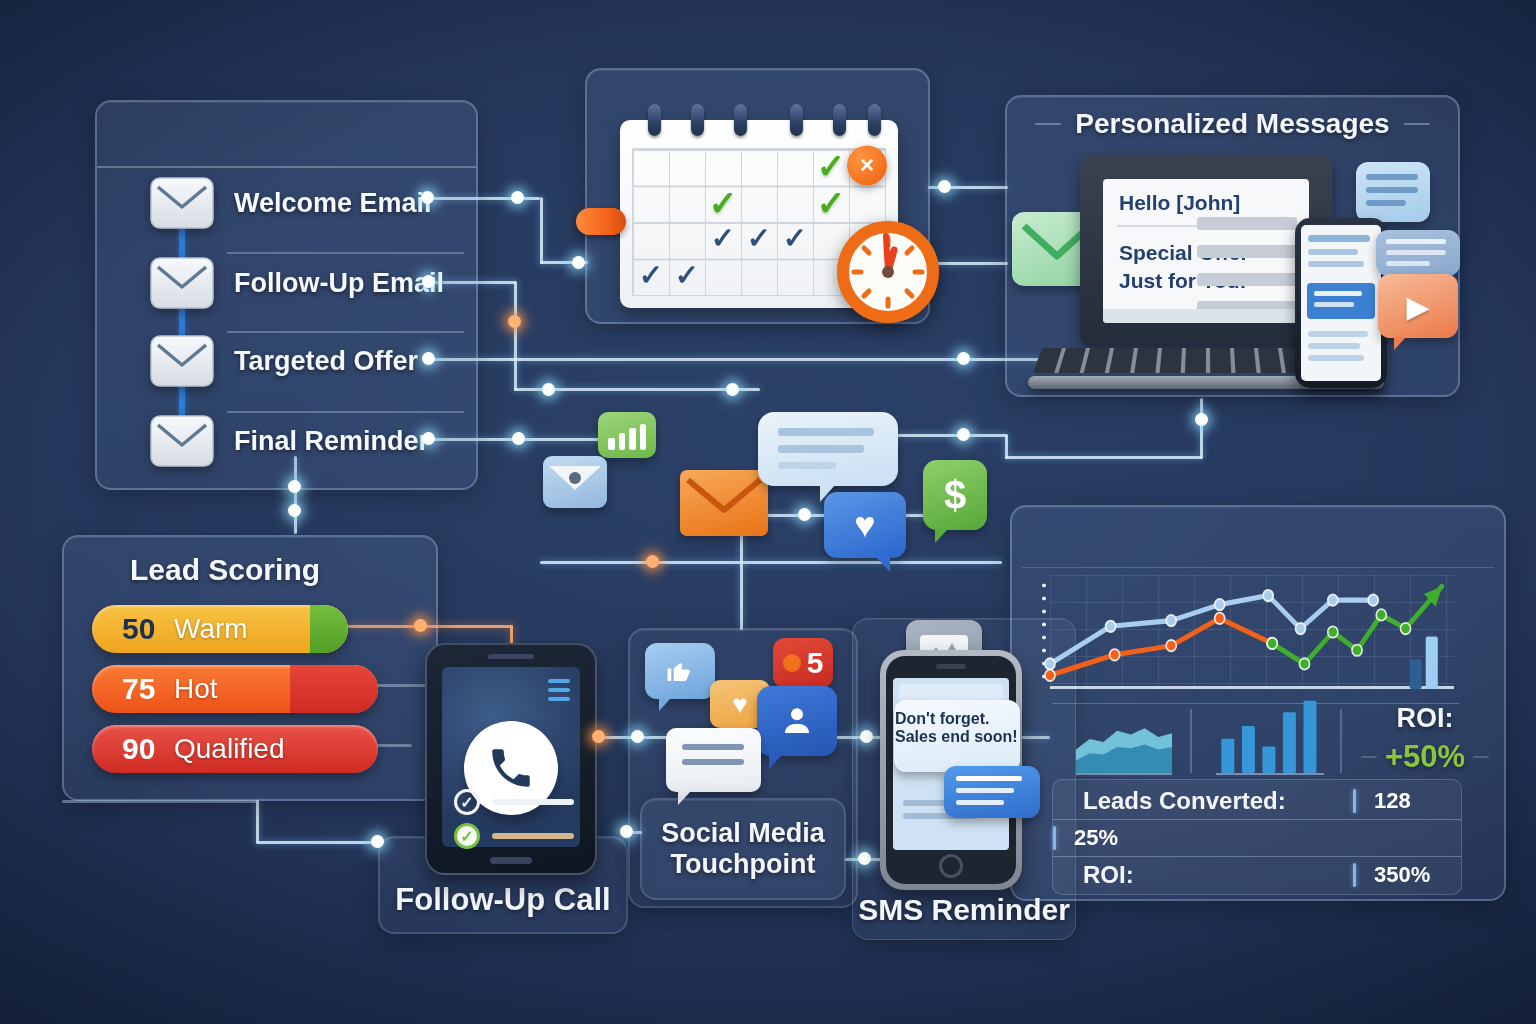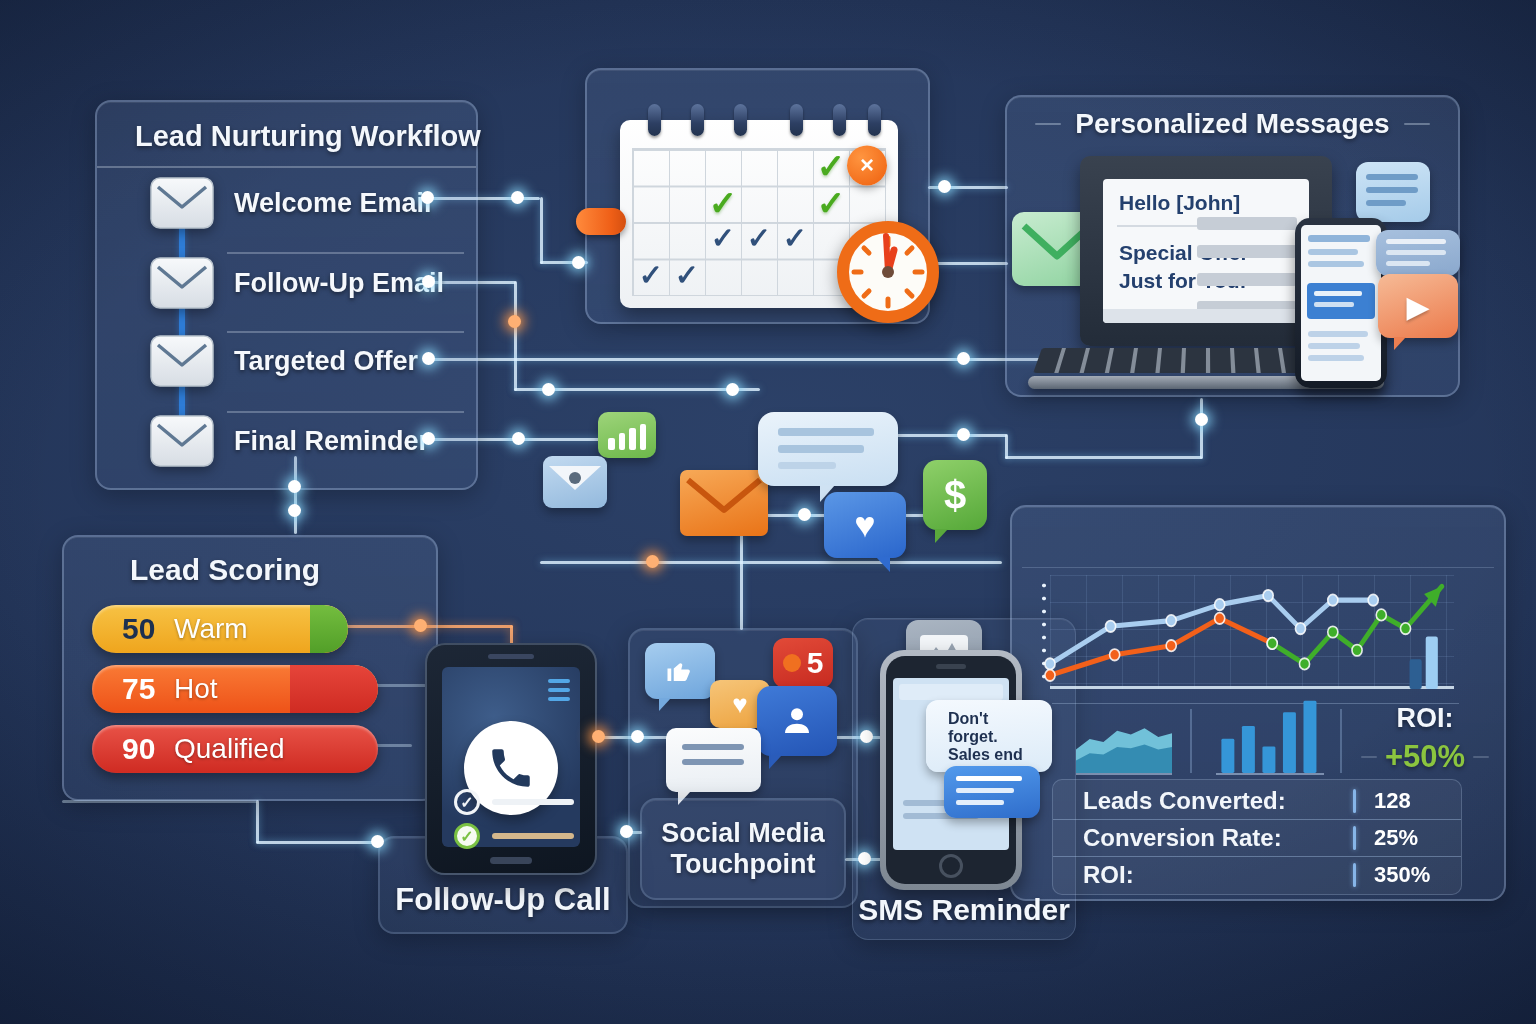--- a/index.html
+++ b/index.html
@@ -132,21 +132,20 @@
   <div class="node orange" style="left:646px;top:555px;"></div>
   <div class="node" style="left:798px;top:508px;"></div>
   <div class="node" style="left:371px;top:835px;"></div>
   <div class="node orange" style="left:592px;top:730px;"></div>
   <div class="node" style="left:631px;top:730px;"></div>
   <div class="node" style="left:860px;top:730px;"></div>
   <div class="node" style="left:858px;top:852px;"></div>
   <div class="node" style="left:620px;top:825px;"></div>
 
   <div class="panel" style="left:95px;top:100px;width:383px;height:390px;">
-    <div class="ptitle" style="position:absolute;left:38px;top:18px;font-size:29px;">Lead Nurturing Workflow</div>
     <div style="position:absolute;left:0;right:0;top:64px;border-top:2px solid rgba(230,240,250,.3);"></div>
     <div class="wf-blue-line" style="left:82px;top:110px;height:235px;"></div>
     <div class="wf-sep" style="left:130px;right:12px;top:150px;"></div>
     <div class="wf-sep" style="left:130px;right:12px;top:229px;"></div>
     <div class="wf-sep" style="left:130px;right:12px;top:309px;"></div>
 
     <div class="wf-row" style="left:53px;top:75px;">
       <svg class="env" width="64" height="52" viewBox="0 0 64 52">
         <defs>
             <linearGradient id="envg" x1="0" y1="0" x2="0" y2="1">
@@ -436,21 +435,21 @@
       <div style="position:absolute;left:50%;top:8px;transform:translateX(-50%);width:30px;height:5px;background:#39424f;border-radius:3px;"></div>
       <div style="position:absolute;left:7px;top:22px;right:7px;bottom:34px;background:#cfe2f3;border-radius:4px;">
         <div style="position:absolute;left:6px;top:6px;right:6px;height:16px;background:#dfecf8;border-radius:3px;"></div>
         <div style="position:absolute;left:10px;bottom:44px;width:96px;height:6px;background:rgba(150,178,205,.8);border-radius:3px;"></div>
         <div style="position:absolute;left:10px;bottom:31px;width:76px;height:6px;background:rgba(150,178,205,.8);border-radius:3px;"></div>
       </div>
       <div style="position:absolute;left:50%;bottom:6px;transform:translateX(-50%);width:24px;height:24px;border-radius:50%;border:3px solid #47515f;"></div>
     </div>
   </div>
   <div class="bubble" style="left:894px;top:700px;width:126px;height:72px;border-radius:12px;z-index:6;
-       background:linear-gradient(175deg,#f4f9fe,#dcebf8);padding:10px 22px;margin-left:32px;">
+       background:linear-gradient(175deg,#f4f9fe,#dcebf8);padding:10px 1px;">
     <div style="color:#1e3050;font-size:16px;font-weight:bold;">Don't forget.</div>
     <div style="color:#1e3050;font-size:16px;font-weight:bold;">Sales end soon!</div>
   </div>
   <div class="bubble" style="left:944px;top:766px;width:96px;height:52px;border-radius:12px;z-index:6;
        background:linear-gradient(170deg,#529aec,#2f6dcb);padding:10px 12px;display:flex;flex-direction:column;gap:7px;">
     <div style="width:66px;height:5px;background:#fff;border-radius:2px;"></div>
     <div style="width:58px;height:5px;background:#e3eefb;border-radius:2px;"></div>
     <div style="width:48px;height:5px;background:#e3eefb;border-radius:2px;"></div>
   </div>
   <div class="txt" style="left:852px;top:893px;width:224px;text-align:center;font-size:30px;z-index:6;">SMS Reminder</div>
@@ -513,21 +512,20 @@
     </div>
 
     <div style="position:absolute;left:40px;top:272px;width:410px;height:116px;border-radius:10px;
          background:rgba(255,255,255,.05);border:1px solid rgba(180,205,235,.25);padding:2px 0;">
       <div class="stat-row">
         <span class="stat-label">Leads Converted:</span>
         <div class="stat-bar"></div>
         <span class="stat-value">128</span>
       </div>
       <div class="stat-row">
-        <span class="stat-label">Conversion Rate:</span>
         <div class="stat-bar"></div>
         <span class="stat-value">25%</span>
       </div>
       <div class="stat-row">
         <span class="stat-label">ROI:</span>
         <div class="stat-bar"></div>
         <span class="stat-value">350%</span>
       </div>
     </div>
   </div>

